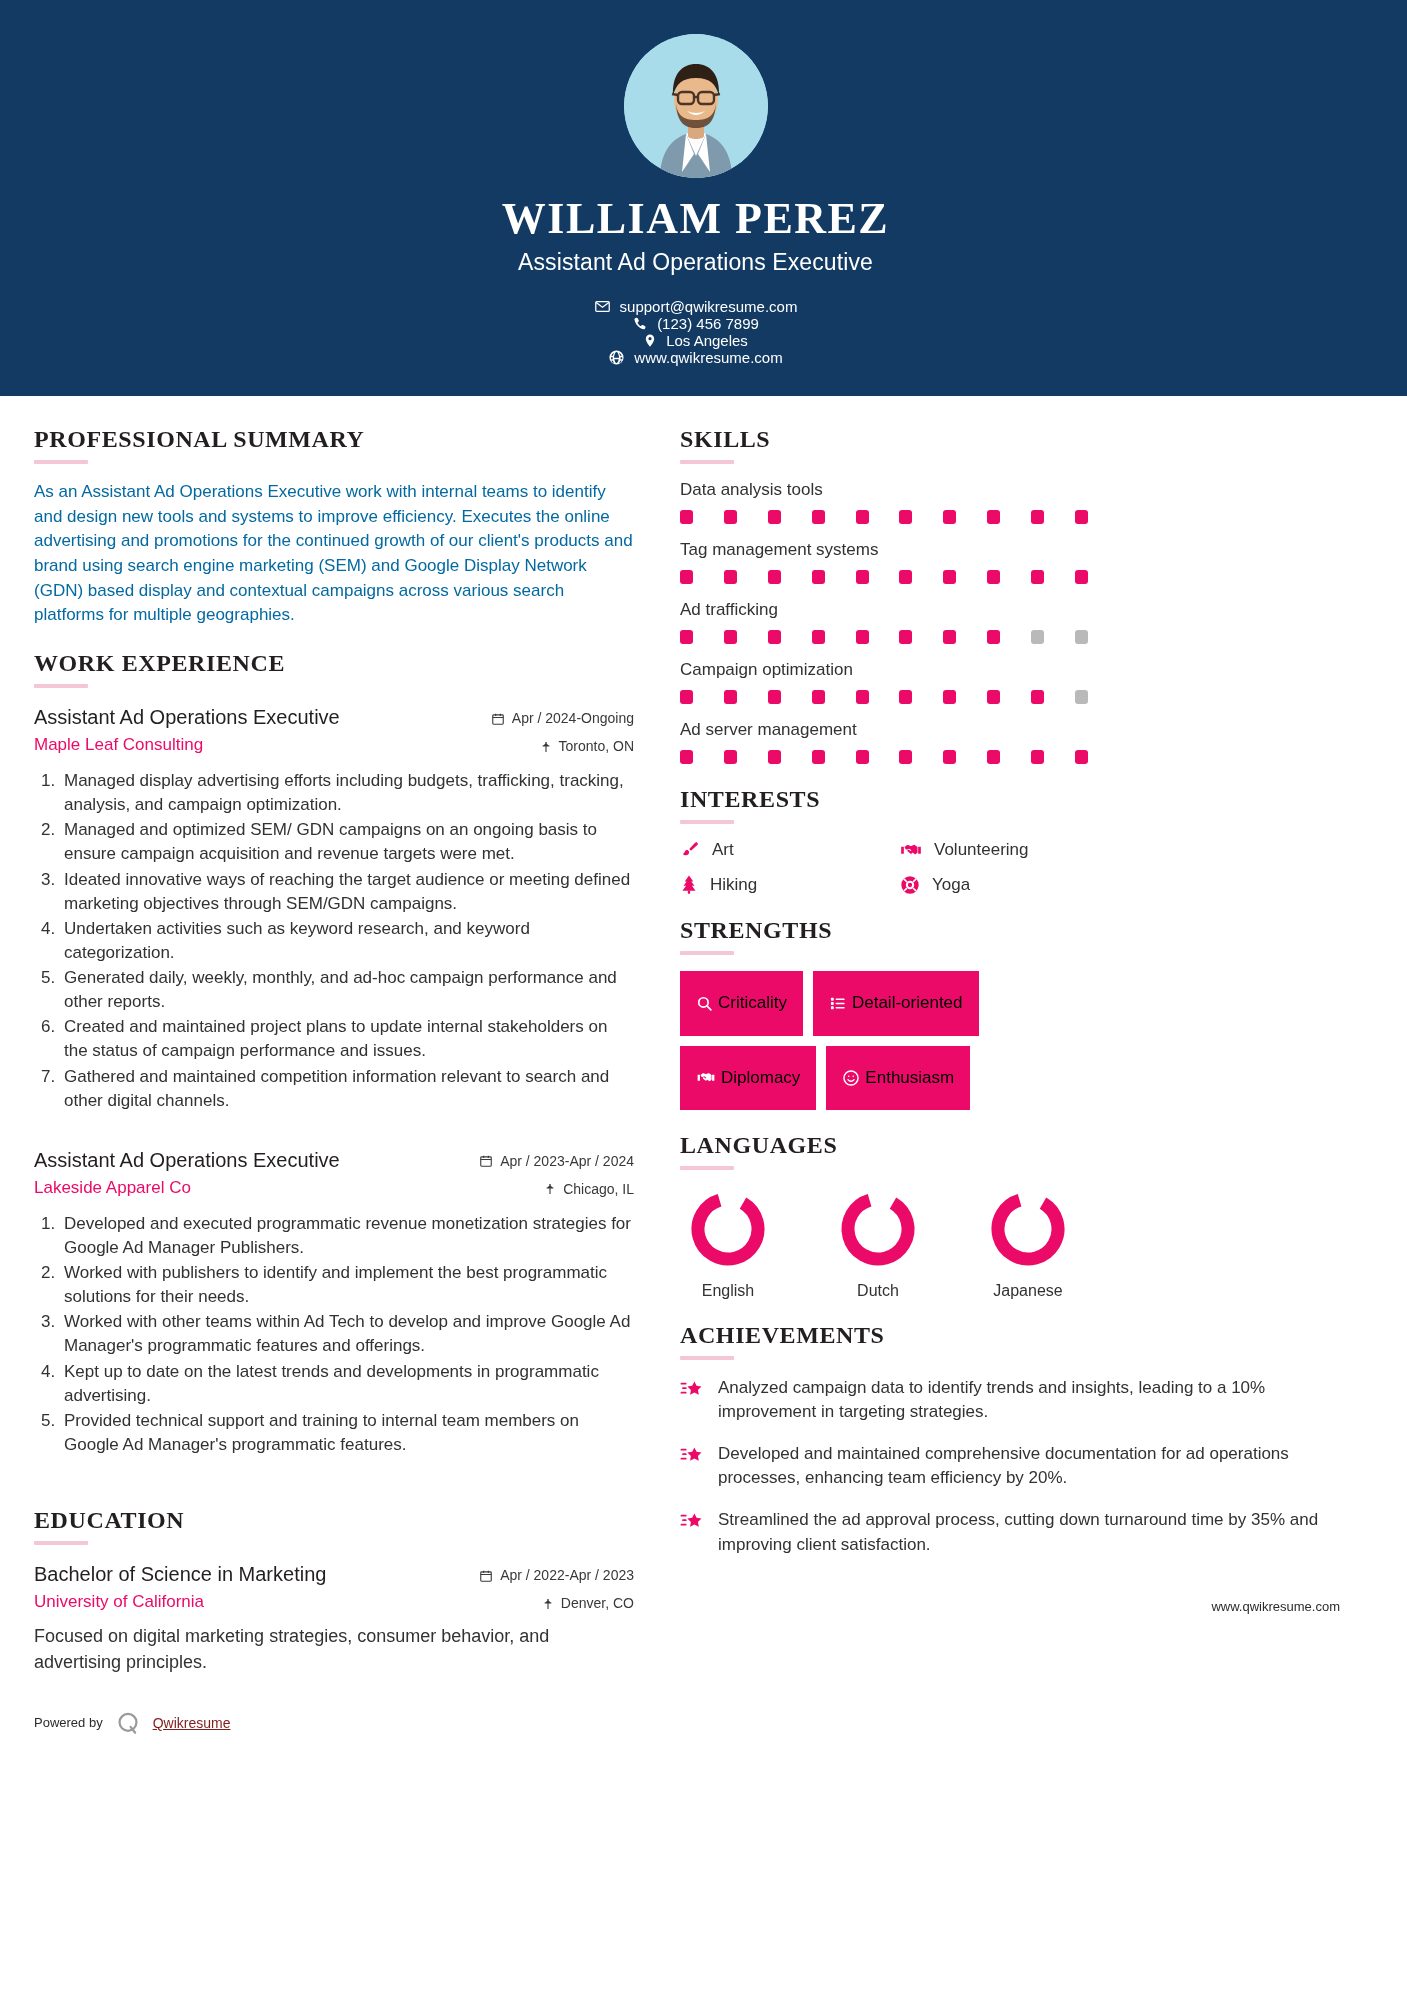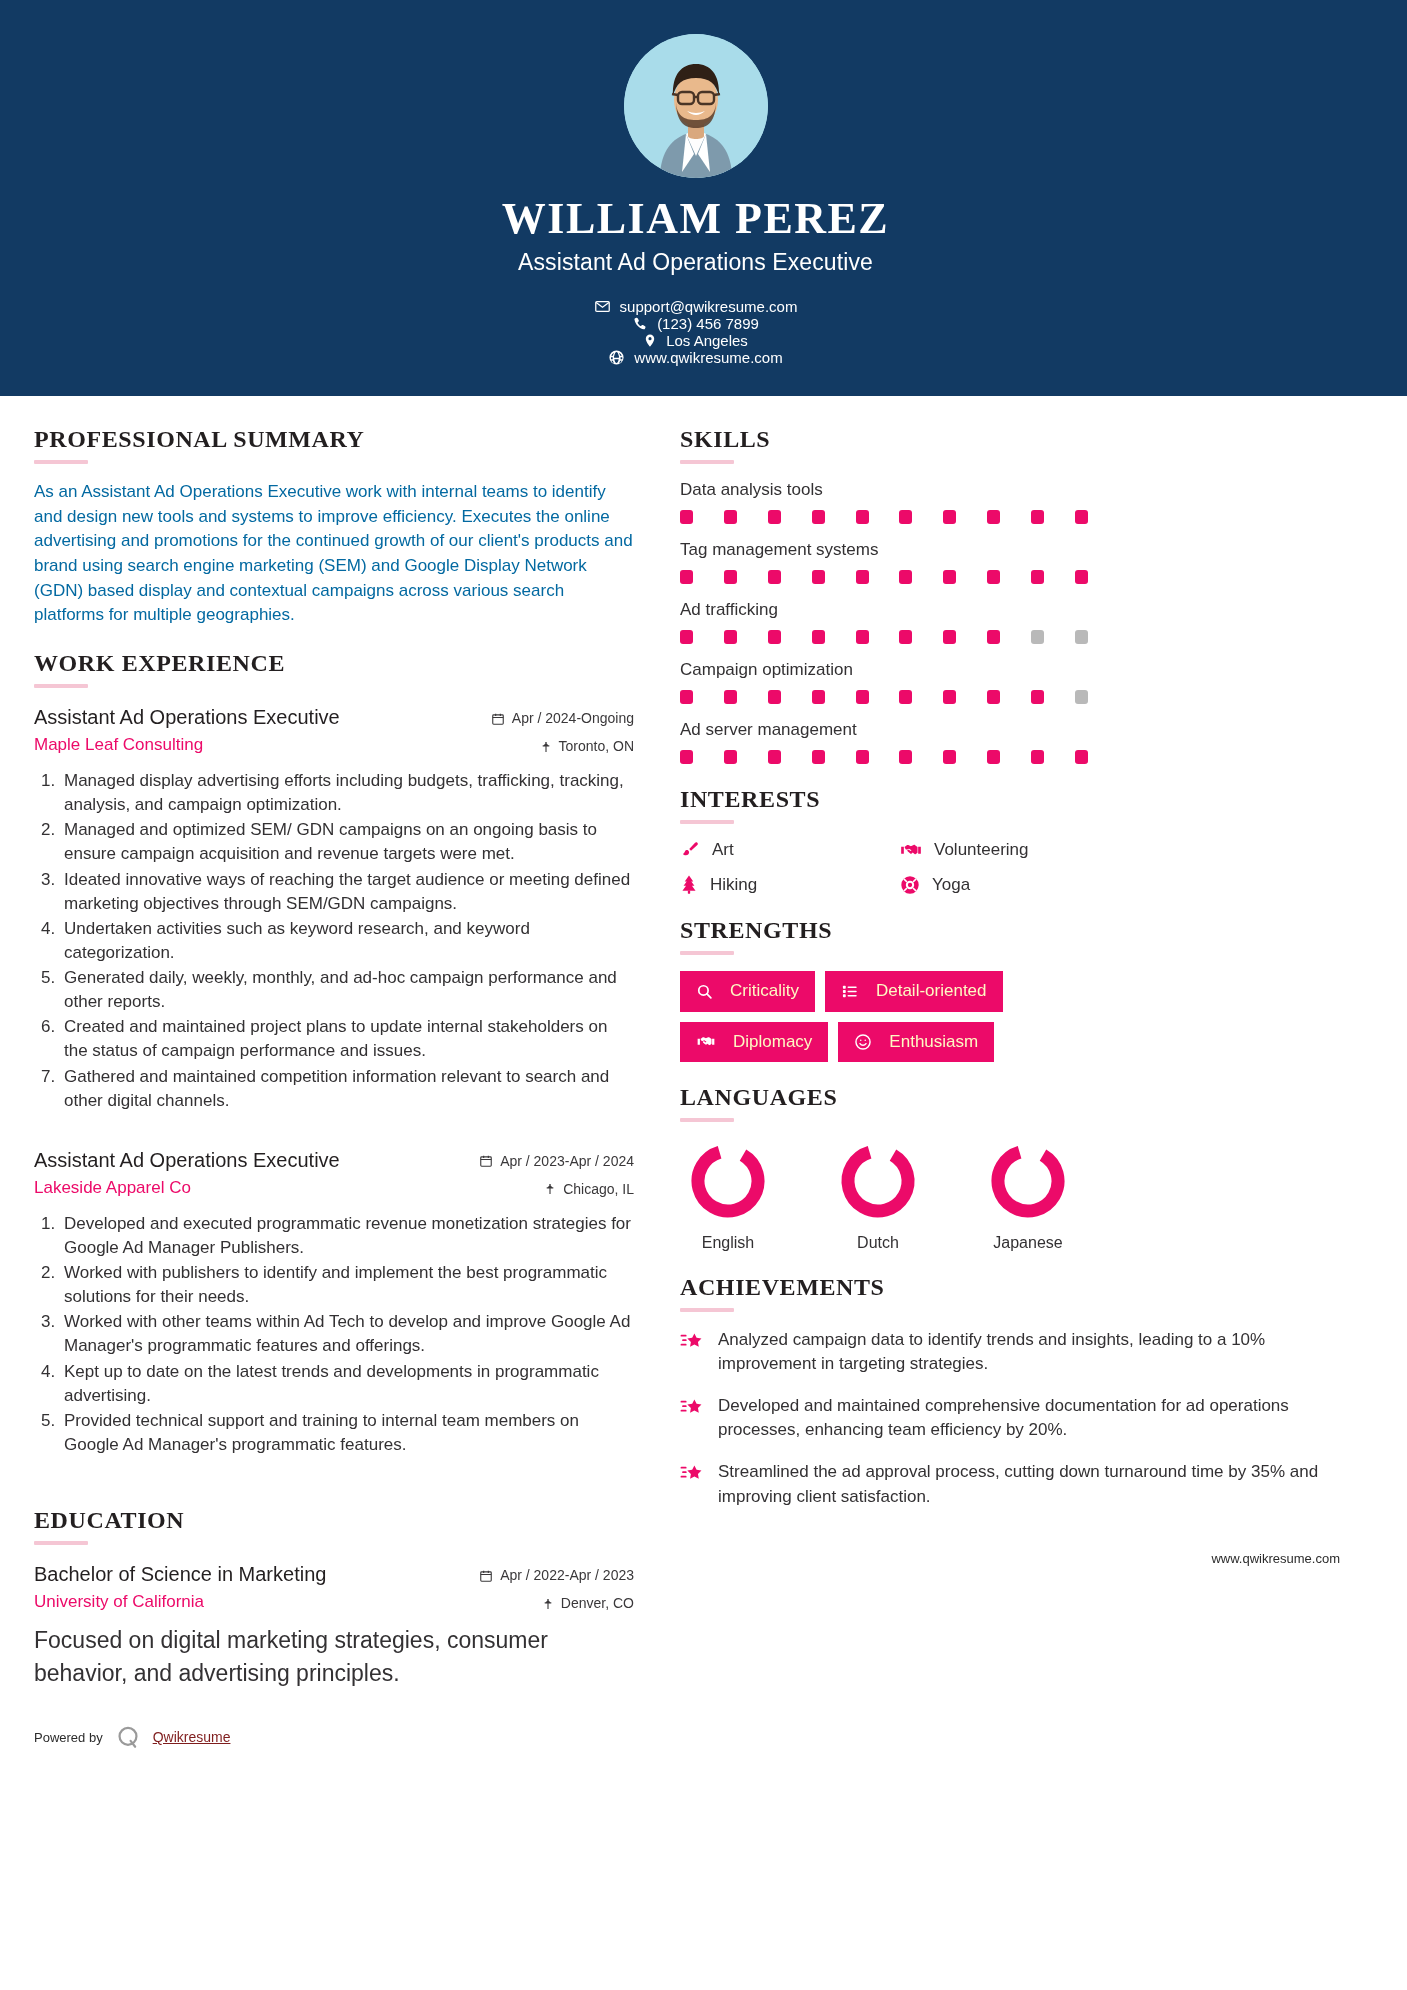--- a/index.html
+++ b/index.html
@@ -149,21 +149,21 @@
   .entry-list {
     margin: 12px 0 0 0;
     padding-left: 26px;
     font-size: 17px;
     line-height: 1.42;
     color: #333133;
   }
   .entry-list li { margin-bottom: 1px; padding-left: 4px; }
 
   .entry-desc {
-    font-size: 23px;
+    font-size: 18px;
     line-height: 1.44;
     color: #333133;
     margin-top: 10px;
   }
 
   .entry-spacer { height: 28px; }
 
   
   .powered {
     display: flex;
@@ -220,26 +220,26 @@
 
   
   .strength-grid {
     display: flex;
     flex-wrap: wrap;
     gap: 10px;
     max-width: 430px;
   }
   .strength-chip {
     background: #ec0a69;
-    color: #fef9c3;
+    color: #000000;
     font-size: 17px;
-    padding: 10px 16px;
+    padding: 22px 16px;
     display: inline-flex;
     align-items: center;
-    gap: 17px;
+    gap: 5px;
     line-height: 1.2;
     white-space: nowrap;
   }
   .strength-chip svg { display: block; flex: 0 0 auto; }
 
   
   .lang-row {
     display: flex;
     gap: 54px;
     margin-top: 4px;

